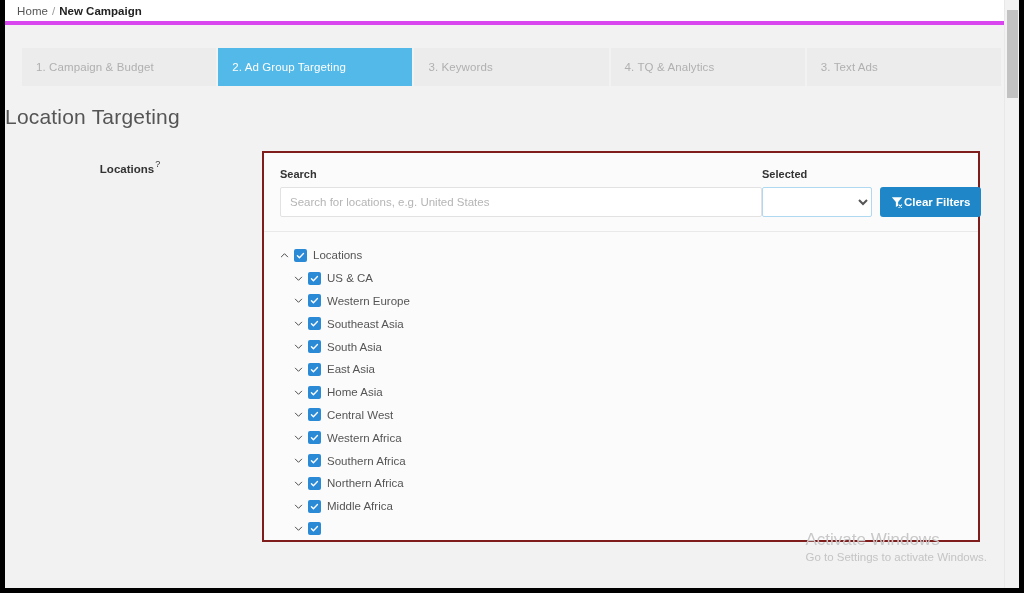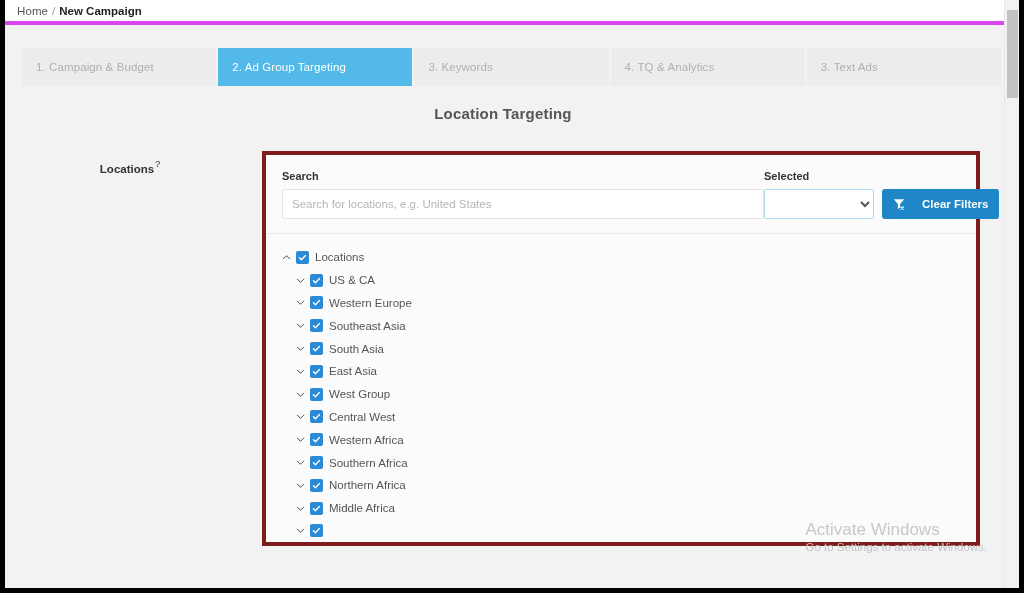--- a/index.html
+++ b/index.html
@@ -94,24 +94,23 @@
     background: #52b9e9;
     color: #ffffff;
   }
 
   
   #page-title {
     position: absolute;
     left: 0;
     top: 80px;
     width: 996px;
-    text-align: center;
-    font-size: 15px;
+    font-size: 21px;
     color: #555555;
-    font-weight: bold;
+    font-weight: normal;
     letter-spacing: .2px;
   }
 
   
   #form-row {
     position: absolute;
     left: 0;
     top: 126px;
     width: 996px;
     display: flex;
@@ -133,21 +132,21 @@
     color: #333333;
     vertical-align: super;
     margin-left: 1px;
     cursor: pointer;
   }
 
   
   #locations-panel {
     width: 718px;
     background: #fbfbfb;
-    border: 4px solid #7f1d1d;
+    border: 2px solid #7f1d1d;
     position: relative;
   }
 
   #panel-top {
     display: flex;
     align-items: flex-end;
     padding: 15px 16px 14px 16px;
   }
 
   .field-group { display: flex; flex-direction: column; }
@@ -196,21 +195,21 @@
     background: #1f87c7;
     color: #ffffff;
     border: none;
     border-radius: 3px;
     font-size: 11.5px;
     font-family: "Liberation Sans", sans-serif;
     font-weight: bold;
     cursor: pointer;
     display: flex;
     align-items: center;
-    gap: 17px;
+    gap: 1px;
     white-space: nowrap;
   }
   #clear-filters-btn svg { display: block; }
 
   #panel-divider {
     height: 1px;
     background: #e9e9e9;
     margin: 0;
   }
 
@@ -255,21 +254,21 @@
     flex: 0 0 auto;
   }
   .cbx svg { display: block; }
 
   .tree-label { cursor: pointer; }
 
   
   #watermark {
     position: absolute;
     right: 32px;
-    bottom: 32px;
+    bottom: 22px;
     text-align: left;
     pointer-events: none;
   }
   #wm-title {
     font-size: 17px;
     color: #c8c8c8;
     line-height: 1.25;
   }
   #wm-sub {
     font-size: 11.5px;
@@ -460,21 +459,21 @@
               <span class="chev">
                 <svg width="9" height="9" viewBox="0 0 10 10">
                     <path d="M1.5 3.5L5 7l3.5-3.5" stroke="#4a4a4a" stroke-width="1.1" fill="none" stroke-linecap="round" stroke-linejoin="round"></path>
                   </svg>
               </span>
               <span class="cbx">
                 <svg width="9" height="9" viewBox="0 0 10 10">
                     <path d="M1.6 5.2l2.2 2.2 4.5-4.6" stroke="#ffffff" stroke-width="1.5" fill="none" stroke-linecap="round" stroke-linejoin="round"></path>
                   </svg>
               </span>
-              <span class="tree-label">West Group</span>
+              <span class="tree-label">Home Asia</span>
             </div>
 
             <div class="tree-node level-1">
               <span class="chev">
                 <svg width="9" height="9" viewBox="0 0 10 10">
                     <path d="M1.5 3.5L5 7l3.5-3.5" stroke="#4a4a4a" stroke-width="1.1" fill="none" stroke-linecap="round" stroke-linejoin="round"></path>
                   </svg>
               </span>
               <span class="cbx">
                 <svg width="9" height="9" viewBox="0 0 10 10">

